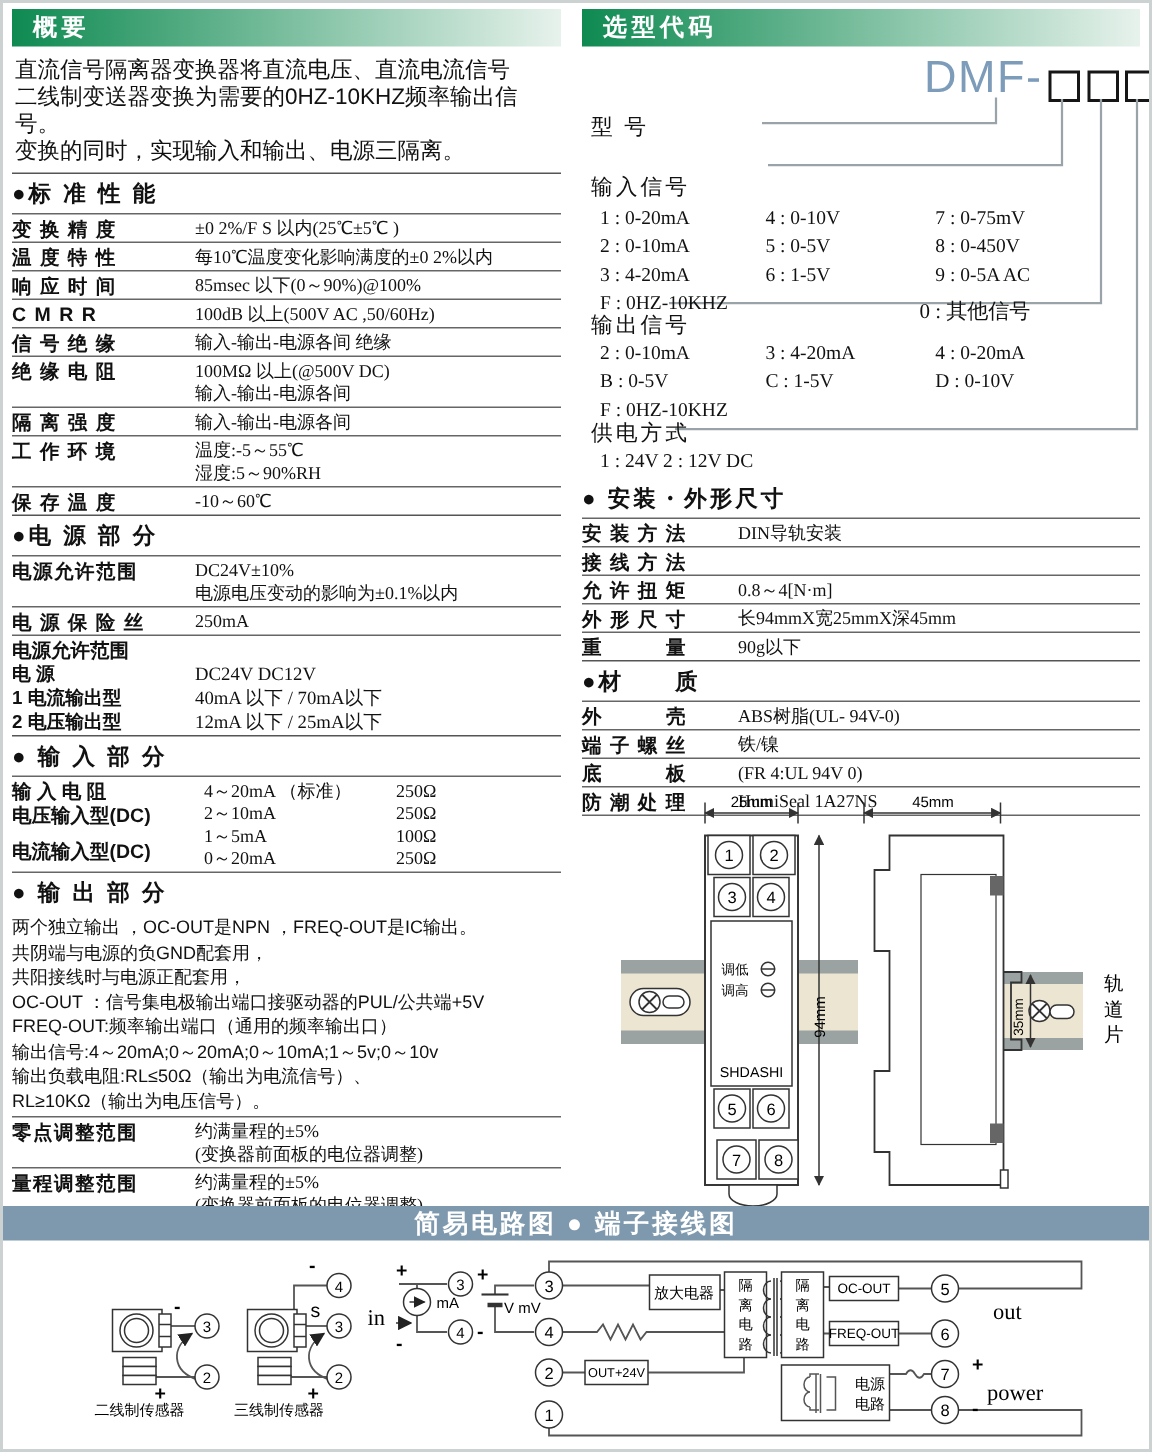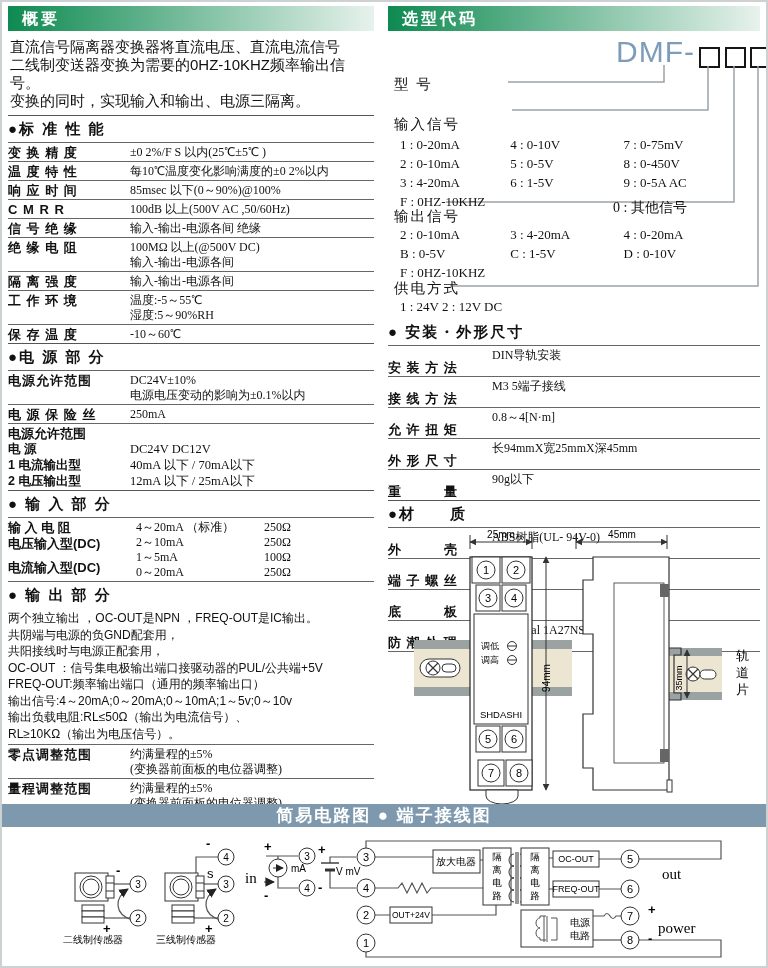--- a/index.html
+++ b/index.html
@@ -30,21 +30,21 @@
   .sel{position:relative;height:288px;font-family:"Liberation Serif",serif;}
   .dmf{position:absolute;left:228px;top:4px;font-size:30px;font-weight:normal;color:#7d9cba;
        font-family:"Liberation Sans",sans-serif;letter-spacing:1px;}
   .sq{position:absolute;top:16px;width:17px;height:17px;border:2px solid #161616;background:#fff;}
   .sel-label{position:absolute;left:6px;font-size:14.5px;letter-spacing:2px;}
   .crow{position:absolute;left:12px;font-size:13px;white-space:nowrap;}
   .crow .c{display:inline-block;}
   .c1{width:107px;}
   .c2{width:110px;}
   .sel svg{position:absolute;left:0;top:0;pointer-events:none;}
-  .rrow .lbl{width:104px;margin-top:12px;}
+  .rrow .lbl{width:104px;}
   
   .banner{position:absolute;left:0;top:802px;width:764px;height:23px;background:#7e99ae;color:#fff;
           font-size:17px;font-weight:bold;text-align:center;line-height:23px;letter-spacing:2px;}
   .draw-wrap{position:absolute;left:384px;top:526px;}
   .circ-wrap{position:absolute;left:0;top:828px;}
   svg text{font-family:"Liberation Sans",sans-serif;}
   .sertext{font-family:"Liberation Serif",serif;}
 </style>
 </head>
 <body>
@@ -277,21 +277,20 @@
 
     <div>
       <div class="sec-title" style="border-top:none;font-size:15px">● 安装・外形尺寸</div>
       <div class="spec">
         <div class="srow rrow">
           <div class="lbl">安 装 方 法</div>
           <div class="val">DIN导轨安装</div>
           </div>
         <div class="srow rrow">
           <div class="lbl">接 线 方 法</div>
-          <div class="val">M3 5端子接线</div>
           </div>
         <div class="srow rrow">
           <div class="lbl">允 许 扭 矩</div>
           <div class="val">0.8～4[N·m]</div>
           </div>
         <div class="srow rrow">
           <div class="lbl">外 形 尺 寸</div>
           <div class="val">长94mmX宽25mmX深45mm</div>
           </div>
         <div class="srow rrow">
@@ -304,20 +303,21 @@
         <div class="srow rrow">
           <div class="lbl">外　　　壳</div>
           <div class="val">ABS树脂(UL- 94V-0)</div>
           </div>
         <div class="srow rrow">
           <div class="lbl">端 子 螺 丝</div>
           <div class="val">铁/镍</div>
           </div>
         <div class="srow rrow">
           <div class="lbl">底　　　板</div>
+          <div class="val">(FR 4:UL 94V 0)</div>
           </div>
         <div class="srow rrow bend">
           <div class="lbl">防 潮 处 理</div>
           <div class="val">HumiSeal 1A27NS</div>
           </div>
       </div>
     </div>
   </div>
 
   <div class="draw-wrap">

